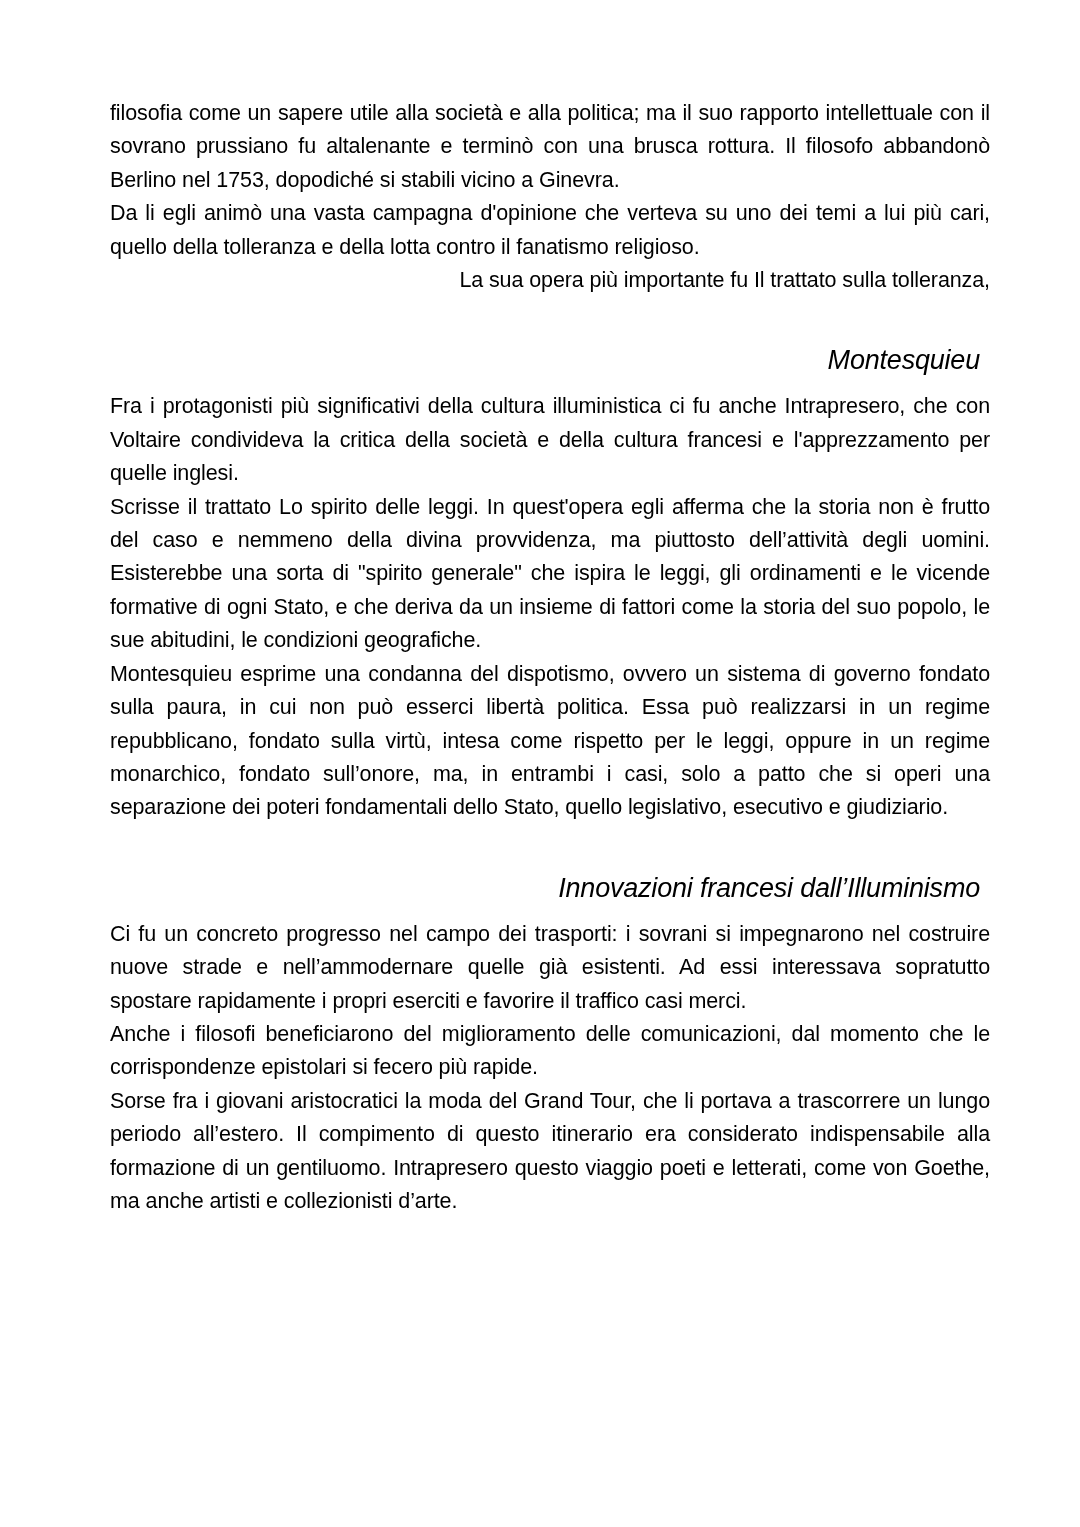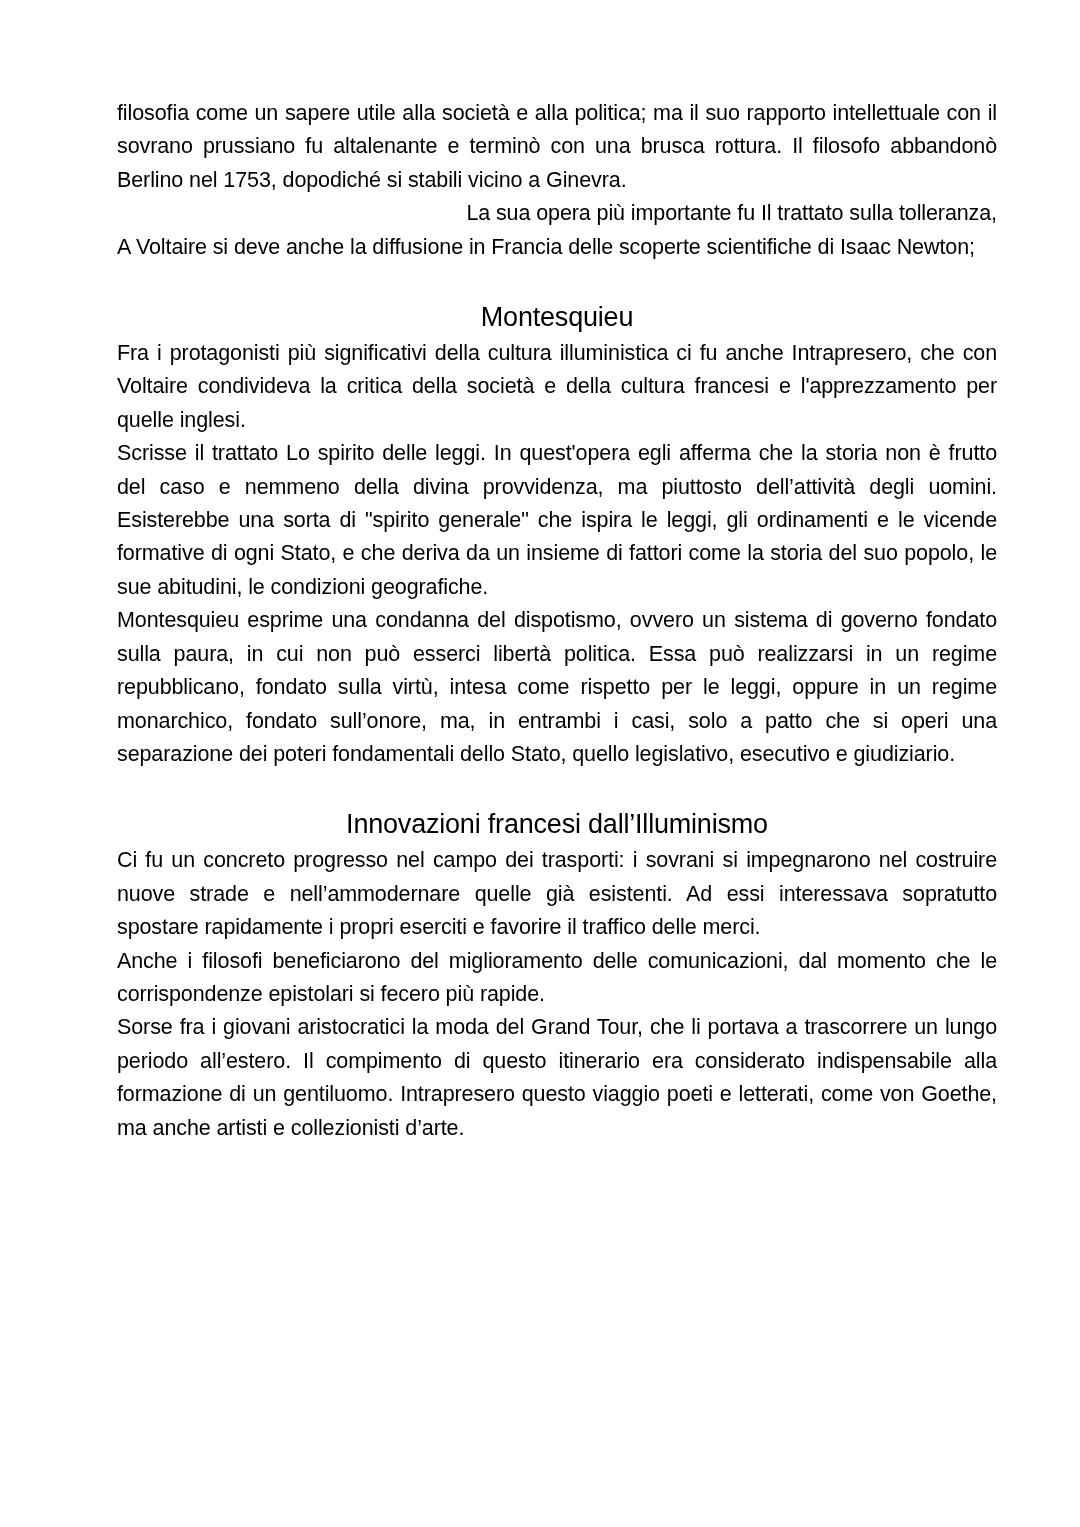--- a/index.html
+++ b/index.html
@@ -16,79 +16,80 @@
   }
   #page {
     position: relative;
     width: 1080px;
     height: 1527px;
     background: #ffffff;
     overflow: hidden;
   }
   #content {
     position: absolute;
-    left: 117px;
+    left: 110px;
     top: 97px;
     width: 880px;
   }
   .para {
     margin: 0;
     font-size: 21.5px;
     line-height: 33.4px;
     text-align: justify;
     text-justify: inter-word;
     letter-spacing: -0.1px;
     word-spacing: 0px;
     hyphens: none;
   }
   
   .para.short {
     text-align: right;
   }
   .heading {
-    margin: 0;
+    margin: 10px;
     font-size: 27px;
     line-height: 40px;
+    font-style: italic;
     font-weight: 400;
-    text-align: center;
+    text-align: right;
     letter-spacing: -0.2px;
   }
   .gap-section {
     height: 33px;
   }
 </style>
 </head>
 <body>
 
 <div id="page">
   <div id="content">
 
     <p class="para">filosofia come un sapere utile alla società e alla politica; ma il suo rapporto intellettuale con il sovrano prussiano fu altalenante e terminò con una brusca rottura. Il filosofo abbandonò Berlino nel 1753, dopodiché si stabili vicino a Ginevra.</p>
 
+    <p class="para">Da li egli animò una vasta campagna d'opinione che verteva su uno dei temi a lui più cari, quello della tolleranza e della lotta contro il fanatismo religioso.</p>
 
     <p class="para short">La sua opera più importante fu Il trattato sulla tolleranza,</p>
 
-    <p class="para">A Voltaire si deve anche la diffusione in Francia delle scoperte scientifiche di Isaac Newton;</p>
 
     <div class="gap-section"></div>
 
     <h2 class="heading">Montesquieu</h2>
 
     <p class="para">Fra i protagonisti più significativi della cultura illuministica ci fu anche Intrapresero, che con Voltaire condivideva la critica della società e della cultura francesi e l'apprezzamento per quelle inglesi.</p>
 
     <p class="para">Scrisse il trattato Lo spirito delle leggi. In quest'opera egli afferma che la storia non è frutto del caso e nemmeno della divina provvidenza, ma piuttosto dell’attività degli uomini. Esisterebbe una sorta di "spirito generale" che ispira le leggi, gli ordinamenti e le vicende formative di ogni Stato, e che deriva da un insieme di fattori come la storia del suo popolo, le sue abitudini, le condizioni geografiche.</p>
 
 
 
     <p class="para">Montesquieu esprime una condanna del dispotismo, ovvero un sistema di governo fondato sulla paura, in cui non può esserci libertà politica. Essa può realizzarsi in un regime repubblicano, fondato sulla virtù, intesa come rispetto per le leggi, oppure in un regime monarchico, fondato sull’onore, ma, in entrambi i casi, solo a patto che si operi una separazione dei poteri fondamentali dello Stato, quello legislativo, esecutivo e giudiziario.</p>
 
     <div class="gap-section"></div>
 
     <h2 class="heading">Innovazioni francesi dall’Illuminismo</h2>
 
-    <p class="para">Ci fu un concreto progresso nel campo dei trasporti: i sovrani si impegnarono nel costruire nuove strade e nell’ammodernare quelle già esistenti. Ad essi interessava sopratutto spostare rapidamente i propri eserciti e favorire il traffico delle merci.</p>
+    <p class="para">Ci fu un concreto progresso nel campo dei trasporti: i sovrani si impegnarono nel costruire nuove strade e nell’ammodernare quelle già esistenti. Ad essi interessava sopratutto spostare rapidamente i propri eserciti e favorire il traffico casi merci.</p>
 
     <p class="para">Anche i filosofi beneficiarono del miglioramento delle comunicazioni, dal momento che le corrispondenze epistolari si fecero più rapide.</p>
 
     <p class="para">Sorse fra i giovani aristocratici la moda del Grand Tour, che li portava a trascorrere un lungo periodo all’estero. Il compimento di questo itinerario era considerato indispensabile alla formazione di un gentiluomo. Intrapresero questo viaggio poeti e letterati, come von Goethe, ma anche artisti e collezionisti d’arte.</p>
 
   </div>
 </div>
 
 </body></html>

